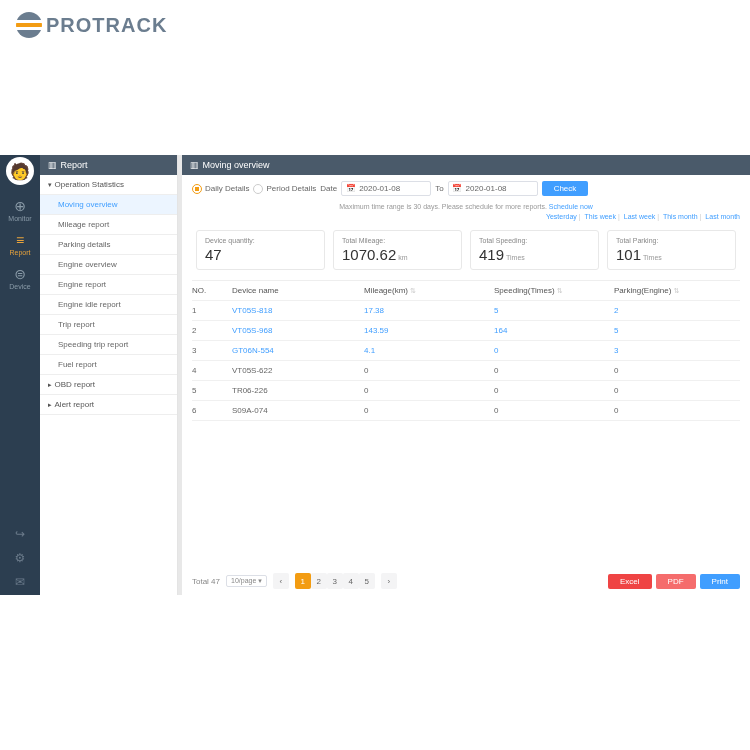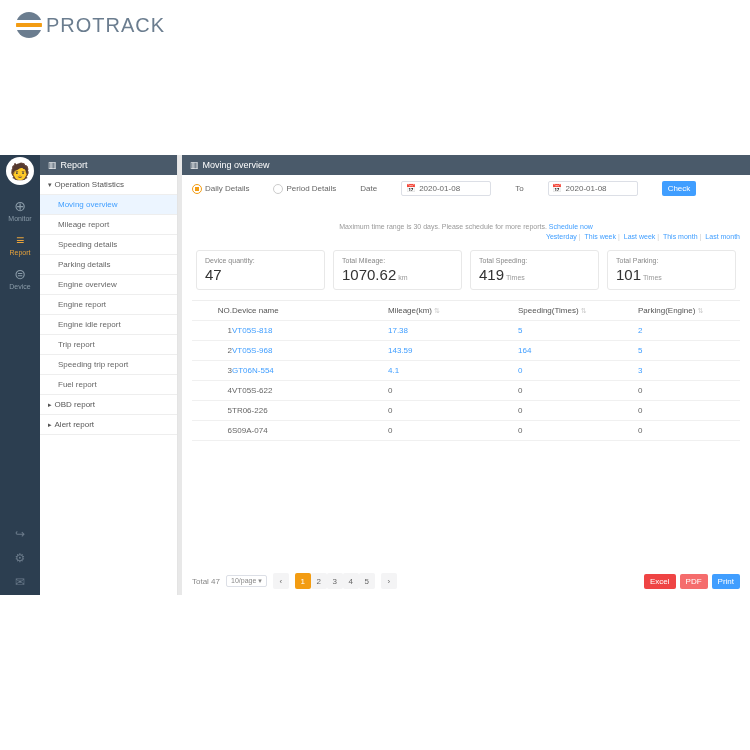--- a/index.html
+++ b/index.html
@@ -2,63 +2,63 @@
 <html><head>
 <meta charset="utf-8">
 <style>
 *{box-sizing:border-box;margin:0;padding:0;font-family:Arial,sans-serif}
 body{background:#fff;font-size:10px;color:#666}
 .page{width:750px;height:750px;position:relative}
 .logo{position:absolute;top:12px;left:16px;display:flex;align-items:center;gap:4px}
 .logo-mark{width:26px;height:26px;border-radius:50%;background:linear-gradient(180deg,#6b7d8f 0 33%,#f39c12 33% 66%,#6b7d8f 66% 100%);position:relative}
 .logo-mark::before,.logo-mark::after{content:'';position:absolute;left:0;right:0;height:3px;background:#fff}
 .logo-mark::before{top:8px}.logo-mark::after{top:15px}
-.logo-text{font-size:20px;font-weight:400;color:#6b7d8f;letter-spacing:1px}
+.logo-text{font-size:20px;font-weight:700;color:#6b7d8f;letter-spacing:1px}
 .app{position:absolute;top:155px;left:0;right:0;bottom:155px;display:flex;background:#e8e8e8}
 .navrail{width:40px;background:#2c3e50;display:flex;flex-direction:column;align-items:center;padding-top:2px;gap:8px}
 .avatar{width:28px;height:28px;border-radius:50%;background:#fff;display:flex;align-items:center;justify-content:center;font-size:16px}
 .nav-item{width:40px;padding:5px 0;text-align:center;cursor:pointer;color:#8a9ba8}
 .nav-item.active{color:#e6a23c}
 .nav-icon{font-size:14px;display:block}
 .nav-label{font-size:7px;display:block;margin-top:1px}
 .nav-util{margin-top:auto;padding-bottom:6px;display:flex;flex-direction:column;gap:10px;align-items:center}
 .nav-util span{color:#6a7a8a;font-size:12px;cursor:pointer}
 .sidepanel{width:138px;background:#fff;border-right:1px solid #e4e4e4;display:flex;flex-direction:column}
 .panel-hd{background:#4a5a6a;color:#fff;padding:5px 8px;font-size:9px;display:flex;align-items:center;gap:4px}
 .tree-item{padding:5px 8px;font-size:8px;color:#666;border-bottom:1px solid #eee;cursor:pointer;display:flex;align-items:center;gap:3px}
 .tree-item.parent{font-weight:500;color:#555}
 .tree-item.child{padding-left:18px}
 .tree-item.active{background:#ecf5ff;color:#409eff}
 .caret{font-size:7px}
 .main{flex:1;display:flex;flex-direction:column;padding:0 0 0 4px;overflow:hidden}
 .main-hd{background:#4a5a6a;color:#fff;padding:5px 8px;font-size:9px;display:flex;align-items:center;gap:4px;margin-top:0}
 .main-body{background:#fff;flex:1;padding:6px 10px;display:flex;flex-direction:column;overflow:hidden}
-.filter{display:flex;align-items:center;gap:24px;flex-wrap:wrap}
+.filter{display:flex;align-items:center;gap:4px;flex-wrap:wrap}
 .radio{display:inline-flex;align-items:center;gap:3px;font-size:8px}
 .radio-dot{width:10px;height:10px;border:1px solid #ccc;border-radius:50%;display:inline-block}
 .radio.sel .radio-dot{border-color:#f39c12;background:radial-gradient(circle,#f39c12 40%,transparent 45%)}
 .lbl{font-size:8px;color:#666}
 .date-in{border:1px solid #dcdfe6;padding:2px 4px;font-size:8px;color:#666;width:90px;display:inline-flex;align-items:center;gap:3px;border-radius:2px}
-.btn{border:none;padding:3px 6px;font-size:8px;color:#fff;border-radius:2px;cursor:pointer}
+.btn{border:none;padding:3px 12px;font-size:8px;color:#fff;border-radius:2px;cursor:pointer}
 .btn-primary{background:#409eff}
 .hint{font-size:7px;color:#999;width:100%;text-align:center;margin-top:3px}
 .hint a{color:#409eff;text-decoration:none}
 .quick{font-size:7px;text-align:right;margin-top:3px}
 .quick a{color:#409eff;text-decoration:none}
 .quick .sep{color:#ccc;margin:0 2px}
 .stats{display:flex;gap:8px;margin:10px 4px}
 .stat{flex:1;border:1px solid #e8e8e8;border-radius:3px;padding:6px 8px}
 .stat-lbl{font-size:7px;color:#888}
 .stat-val{font-size:15px;color:#333;font-weight:500;margin-top:2px}
 .stat-unit{font-size:7px;color:#999;font-weight:400;margin-left:2px}
 .tbl{border-top:1px solid #eee;flex:1;overflow:hidden}
 .tbl-row{display:flex;border-bottom:1px solid #f0f0f0;padding:5px 0;font-size:8px}
 .tbl-row.hd{font-weight:500;color:#555}
-.c-no{width:40px;text-align:right}
-.c-name{width:156px}
+.c-no{width:40px;text-align:left}
+.c-name{width:132px}
 .c-mil{width:130px}
 .c-spd{width:120px}
 .c-prk{flex:1}
 .link{color:#409eff}
 .sort{color:#ccc;font-size:7px;margin-left:2px}
 .footer{display:flex;align-items:center;gap:6px;padding-top:6px;font-size:8px;color:#888}
 .page-sel{border:1px solid #dcdfe6;padding:1px 4px;border-radius:2px;font-size:7px}
 .pg-btn{width:16px;height:16px;display:inline-flex;align-items:center;justify-content:center;border-radius:2px;background:#f4f4f5;color:#666;cursor:pointer;font-size:8px}
 .pg-btn.active{background:#f39c12;color:#fff}
 .footer-right{margin-left:auto;display:flex;gap:4px}
@@ -104,21 +104,20 @@
         <span>▥</span>
         <span>Report</span>
       </div>
       <div id="tree">
           <div class="tree-item parent">
             <span class="caret">▾</span>
             <span>Operation Statistics</span>
           </div>
           <div class="tree-item child active">Moving overview</div>
           <div class="tree-item child">Mileage report</div>
-          <div class="tree-item child">Speeding details</div>
           <div class="tree-item child">Parking details</div>
           <div class="tree-item child">Engine overview</div>
           <div class="tree-item child">Engine report</div>
           <div class="tree-item child">Engine idle report</div>
           <div class="tree-item child">Trip report</div>
           <div class="tree-item child">Speeding trip report</div>
           <div class="tree-item child">Fuel report</div>
           <div class="tree-item parent">
             <span class="caret">▸</span>
             <span>OBD report</span>

